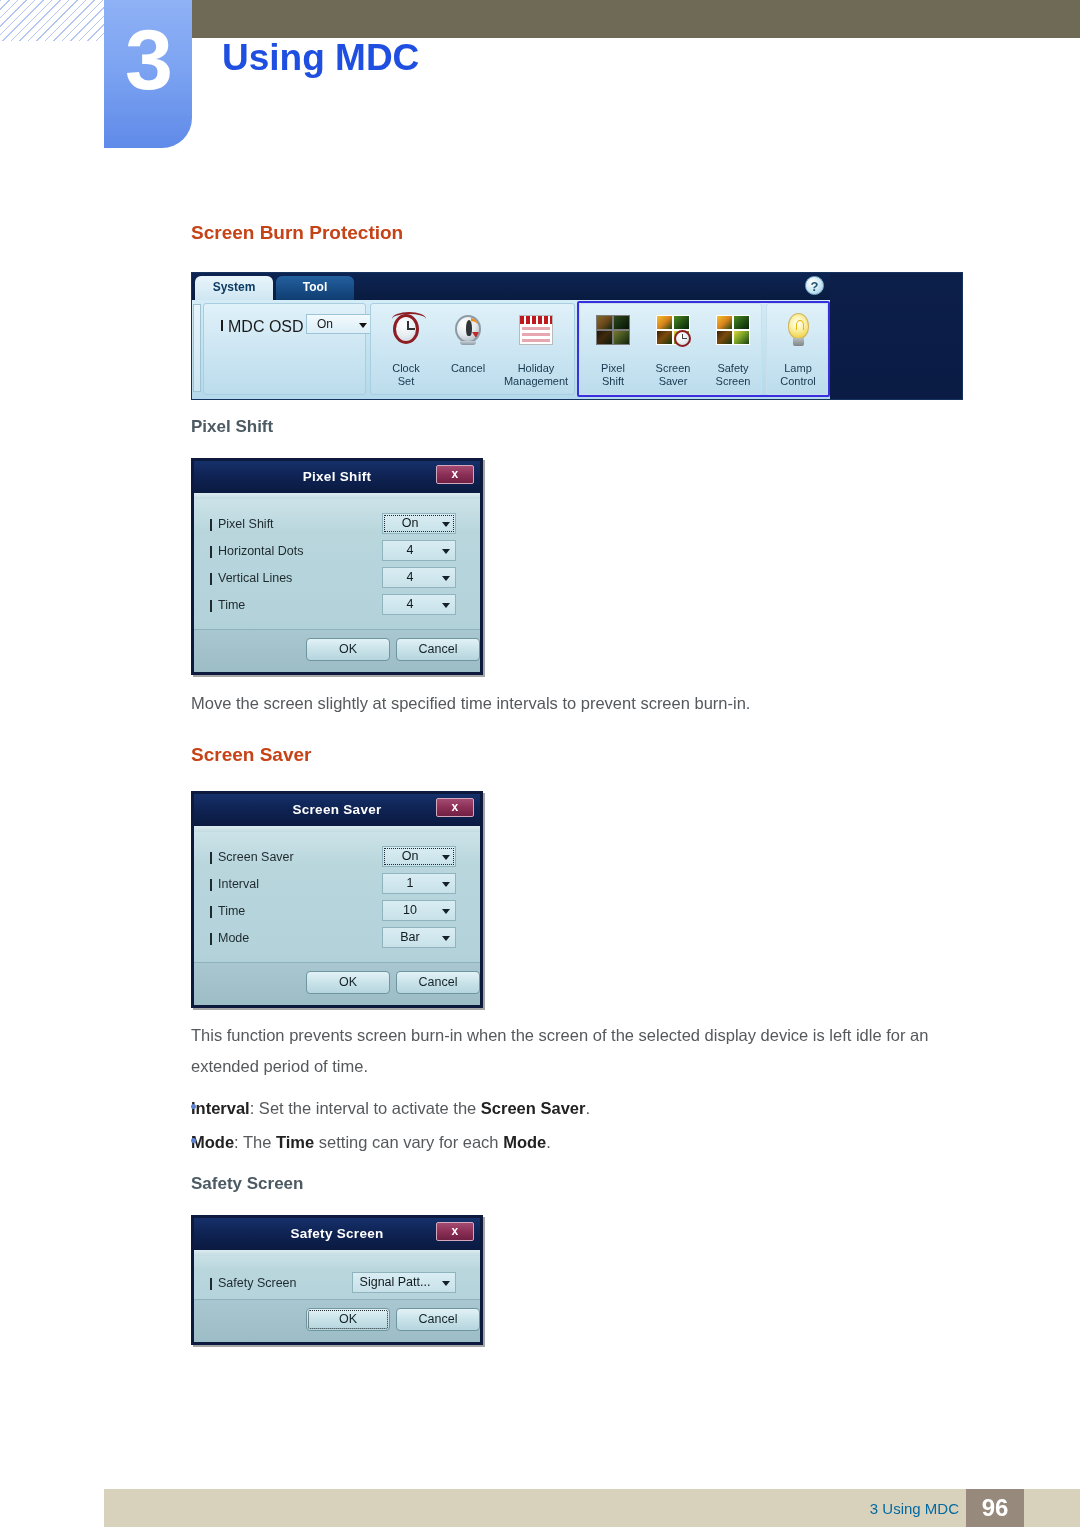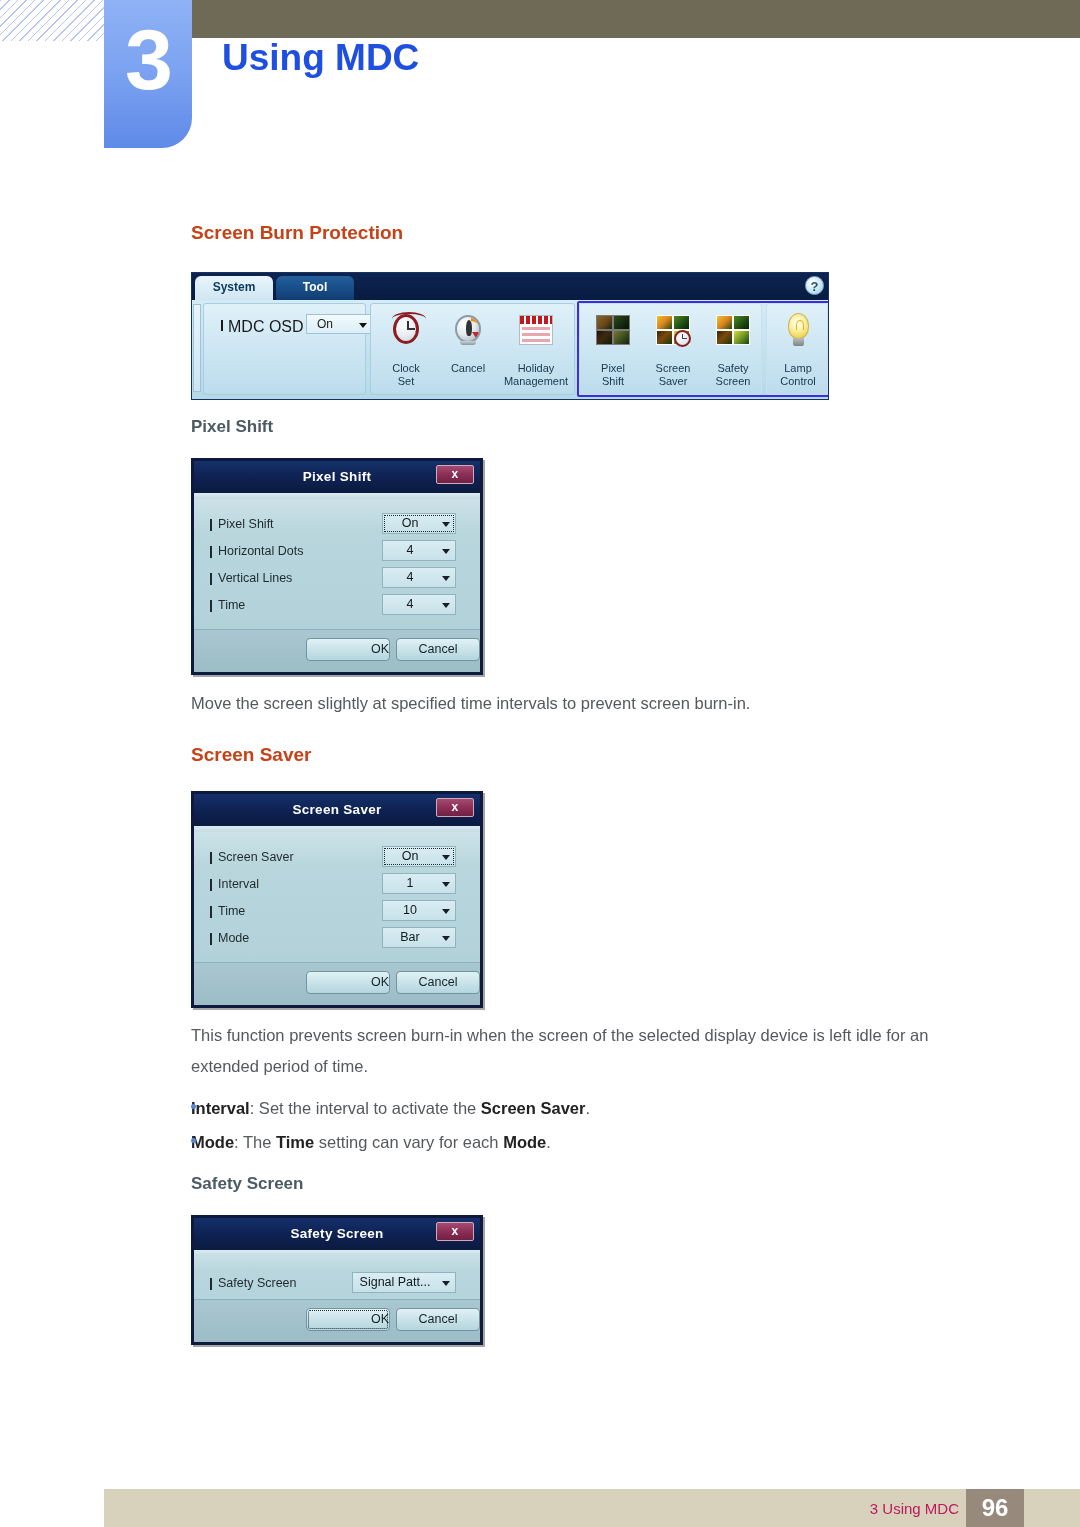--- a/index.html
+++ b/index.html
@@ -105,21 +105,21 @@
     border-radius: 50%;
   }
   .bullet-text { display: block; }
   .bullet-text b { color: #222222; font-weight: bold; }
 
   
   .mdc-shot {
     position: absolute;
     left: 191px;
     top: 272px;
-    width: 638px;
+    width: 772px;
     height: 128px;
     background: linear-gradient(to bottom, #0c1f4a 0%, #0a1c44 100%);
     border: 1px solid #16325e;
     box-sizing: border-box;
     overflow: hidden;
   }
   .mdc-tabstrip {
     position: absolute;
     left: 0; top: 0;
     width: 638px; height: 27px;
@@ -486,36 +486,36 @@
     width: 84px; height: 23px;
     border: 1px solid #6f959f;
     border-radius: 4px;
     background: linear-gradient(to bottom, #e2f2f6 0%, #cbe4ea 45%, #b6d5de 100%);
     box-sizing: border-box;
     font-size: 12.5px;
     color: #16242a;
     line-height: 21px;
     text-align: center;
   }
-  .btn.ok { left: 112px; text-align: right; }
+  .btn.ok { left: 112px; }
   .btn.cancel { left: 202px; }
   .btn.focused { outline: 1px dotted #1e2a2e; outline-offset: -3px; }
 
   
   .footer-bar {
     position: absolute;
     left: 104px; top: 1489px;
     width: 976px; height: 38px;
     background: #d8d2bd;
   }
   .footer-text {
     position: absolute;
     right: 121px; top: 1500px;
     font-size: 15px;
-    color: #be185d;
+    color: #0369a1;
   }
   .footer-page {
     position: absolute;
     left: 966px; top: 1489px;
     width: 58px; height: 38px;
     background: #978a7c;
     color: #ffffff;
     font-size: 24px;
     font-weight: bold;
     text-align: center;

